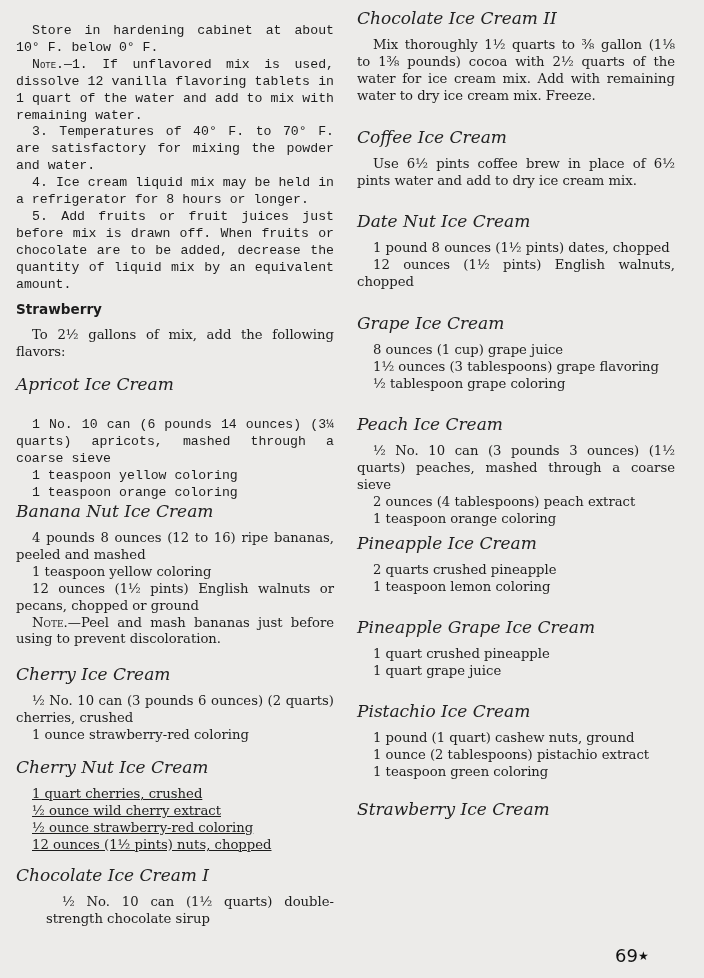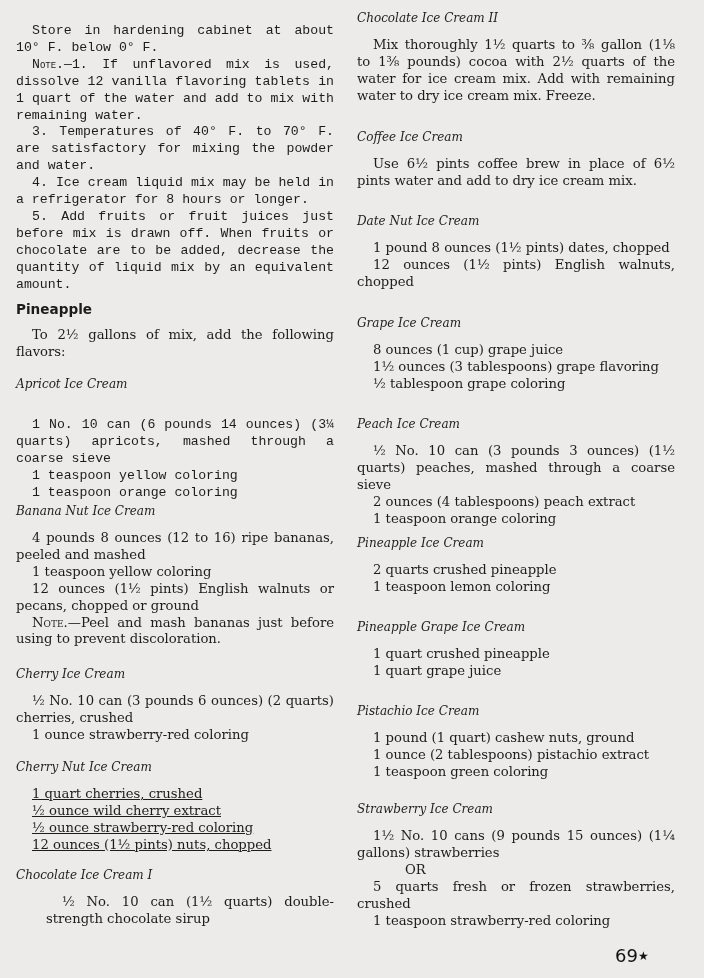--- a/index.html
+++ b/index.html
@@ -12,21 +12,21 @@
       overflow: hidden;
     }
     .col { position: absolute; top: 0; }
     .col-left { left: 16px; width: 318px; }
     .col-right { left: 357px; width: 318px; }
     p { margin: 0; font-size: 13.2px; line-height: 16.9px; text-align: justify; }
     p.ind { text-indent: 16px; }
     p.center { text-indent: 48px; }
     h3 {
       margin: 0; font-family: "DejaVu Serif", "Liberation Serif", serif;
-      font-style: italic; font-weight: normal; font-size: 12px; line-height: 20px;
+      font-style: italic; font-weight: normal; font-size: 17px; line-height: 20px;
       color: #222;
     }
     h2 {
       margin: 0; font-family: "DejaVu Sans", "Liberation Sans", sans-serif;
       font-weight: bold; font-size: 13.6px; line-height: 18px; color: #1c1c1c;
     }
     .sc { font-variant: small-caps; }
     .sec { position: absolute; left: 0; width: 100%; }
     .page-num {
       position: absolute; left: 615px; top: 945px;
@@ -41,21 +41,21 @@
 <div class="col col-left">
   <div class="sec" style="top:23px;font-family:Liberation Mono, monospace;">
     <p class="ind">Store in hardening cabinet at about 10° F. below 0° F.</p>
     <p class="ind"><span class="sc">Note.—</span><span>1. If unflavored mix is used, dissolve 12 vanilla flavoring tablets in 1 quart of the water and add to mix with remaining water.</span></p>
     <p class="ind">3. Temperatures of 40° F. to 70° F. are satisfactory for mixing the powder and water.</p>
     <p class="ind">4. Ice cream liquid mix may be held in a refrigerator for 8 hours or longer.</p>
     <p class="ind">5. Add fruits or fruit juices just before mix is drawn off. When fruits or chocolate are to be added, decrease the quantity of liquid mix by an equivalent amount.</p>
   </div>
 
   <div class="sec" style="top:300px;">
-    <h2>Pineapple</h2>
+    <h2>Strawberry</h2>
     <p class="ind" style="margin-top:9px;">To 2½ gallons of mix, add the following flavors:</p>
   </div>
 
   <div class="sec" style="top:374px;">
     <h3>Apricot Ice Cream</h3>
     <div style="margin-top:23px;font-family:Liberation Mono, monospace;">
       <p class="ind">1 No. 10 can (6 pounds 14 ounces) (3¼ quarts) apricots, mashed through a coarse sieve</p>
       <p class="ind">1 teaspoon yellow coloring</p>
       <p class="ind">1 teaspoon orange coloring</p>
     </div>
@@ -158,24 +158,18 @@
     <h3>Pistachio Ice Cream</h3>
     <div style="margin-top:9px;">
       <p class="ind">1 pound (1 quart) cashew nuts, ground</p>
       <p class="ind">1 ounce (2 tablespoons) pistachio extract</p>
       <p class="ind">1 teaspoon green coloring</p>
     </div>
   </div>
 
   <div class="sec" style="top:799px;">
     <h3>Strawberry Ice Cream</h3>
-    <div style="margin-top:9px;">
-      <p class="ind">1½ No. 10 cans (9 pounds 15 ounces) (1¼ gallons) strawberries</p>
-      <p class="center">OR</p>
-      <p class="ind">5 quarts fresh or frozen strawberries, crushed</p>
-      <p class="ind">1 teaspoon strawberry-red coloring</p>
-    </div>
   </div>
 </div>
 
 <div class="page-num">
   <span>69</span><span class="star">★</span>
 </div>
 
 </body></html>

